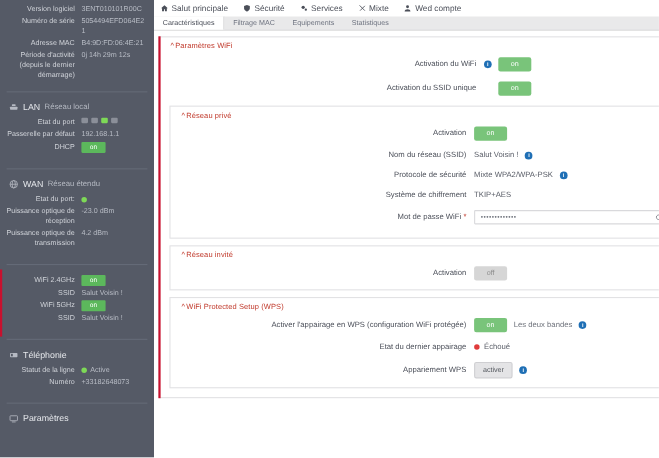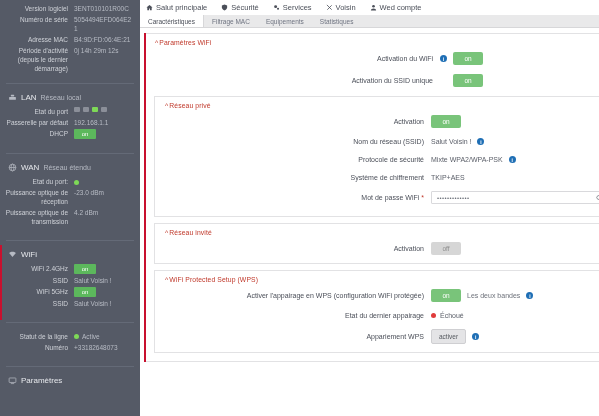--- a/index.html
+++ b/index.html
@@ -227,55 +227,56 @@
           <div class="kv-row">
             <div class="kv-key">Puissance optique de transmission</div>
             <div class="kv-val">4.2 dBm</div>
           </div>
         </div>
       </div>
 
       <div class="sb-sep"></div>
 
       <div class="sb-sec active">
+        <div class="kv-table" style="padding-top:2px;">
+          <div class="kv-row">
+            <div class="kv-key">WiFi 2.4GHz</div>
+            <div class="kv-val">
+              <span class="badge-on">on</span>
+            </div>
+          </div>
+          <div class="kv-row">
+            <div class="kv-key">SSID</div>
+            <div class="kv-val">Salut Voisin !</div>
+          </div>
+          <div class="kv-row">
+            <div class="kv-key">WiFi 5GHz</div>
+            <div class="kv-val">
+              <span class="badge-on">on</span>
+            </div>
+          </div>
+          <div class="kv-row">
+            <div class="kv-key">SSID</div>
+            <div class="kv-val">Salut Voisin !</div>
+          </div>
+        </div>
+      </div>
+
+      <div class="sb-sep"></div>
+
+      <div class="sb-sec">
         <div class="sb-sec-head">
           <span class="sb-ico">
             <svg viewBox="0 0 16 16" width="9" height="9" fill="currentColor">
-                <path d="M8 12.5l6-7.2C12.4 3.9 10.3 3.1 8 3.1S3.6 3.9 2 5.3z"></path>
+                <rect x="2" y="5" width="12" height="7" rx="1.2"></rect>
+                <rect x="3.5" y="6.5" width="3" height="4" fill="#555a66"></rect>
               </svg>
           </span>
-          <span>WiFi</span>
-        </div>
-        <div class="kv-table" style="padding-top:2px;">
-          <div class="kv-row">
-            <div class="kv-key">WiFi 2.4GHz</div>
-            <div class="kv-val">
-              <span class="badge-on">on</span>
-            </div>
-          </div>
-          <div class="kv-row">
-            <div class="kv-key">SSID</div>
-            <div class="kv-val">Salut Voisin !</div>
-          </div>
-          <div class="kv-row">
-            <div class="kv-key">WiFi 5GHz</div>
-            <div class="kv-val">
-              <span class="badge-on">on</span>
-            </div>
-          </div>
-          <div class="kv-row">
-            <div class="kv-key">SSID</div>
-            <div class="kv-val">Salut Voisin !</div>
-          </div>
-        </div>
-      </div>
-
-      <div class="sb-sep"></div>
-
-      <div class="sb-sec">
+          <span>Téléphonie</span>
+        </div>
         <div class="kv-table" style="padding-top:2px;">
           <div class="kv-row">
             <div class="kv-key">Statut de la ligne</div>
             <div class="kv-val inline">
               <span class="dot green"></span>
               <span>Active</span>
             </div>
           </div>
           <div class="kv-row">
             <div class="kv-key">Numéro</div>
@@ -329,21 +330,21 @@
         </span>
         <span>Services</span>
       </span>
       <span class="navitem">
         <span class="nico">
           <svg viewBox="0 0 16 16" width="7" height="7" fill="none" stroke="currentColor" stroke-width="1.8">
               <line x1="2" y1="2" x2="13" y2="13"></line>
               <line x1="13" y1="3" x2="3" y2="13"></line>
             </svg>
         </span>
-        <span>Voisin</span>
+        <span>Mixte</span>
       </span>
       <span class="navitem">
         <span class="nico">
           <svg viewBox="0 0 16 16" width="7" height="7" fill="currentColor">
               <circle cx="8" cy="5" r="3"></circle>
               <path d="M2 15c0-3.3 2.7-5 6-5s6 1.7 6 5z"></path>
             </svg>
         </span>
         <span>Wed compte</span>
       </span>

